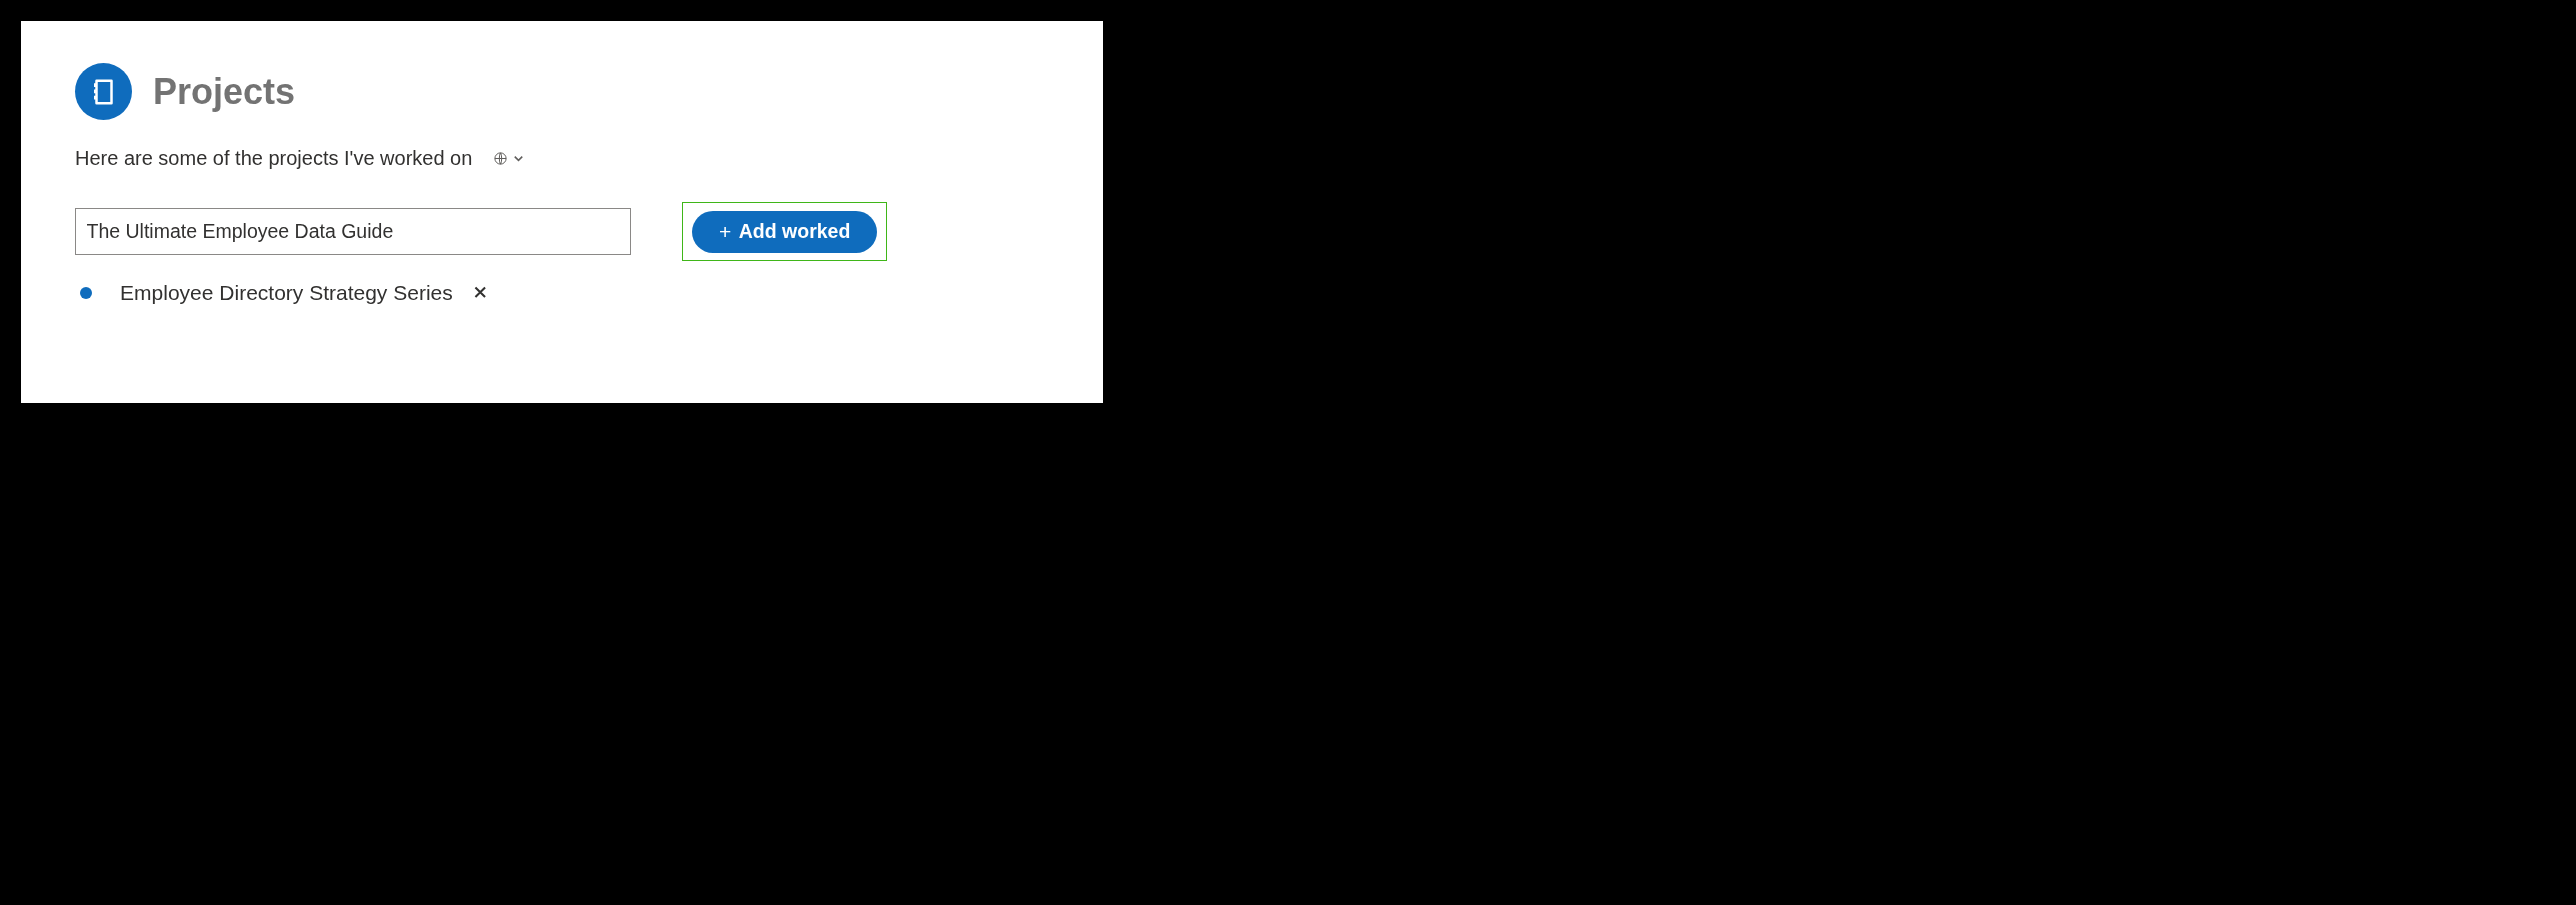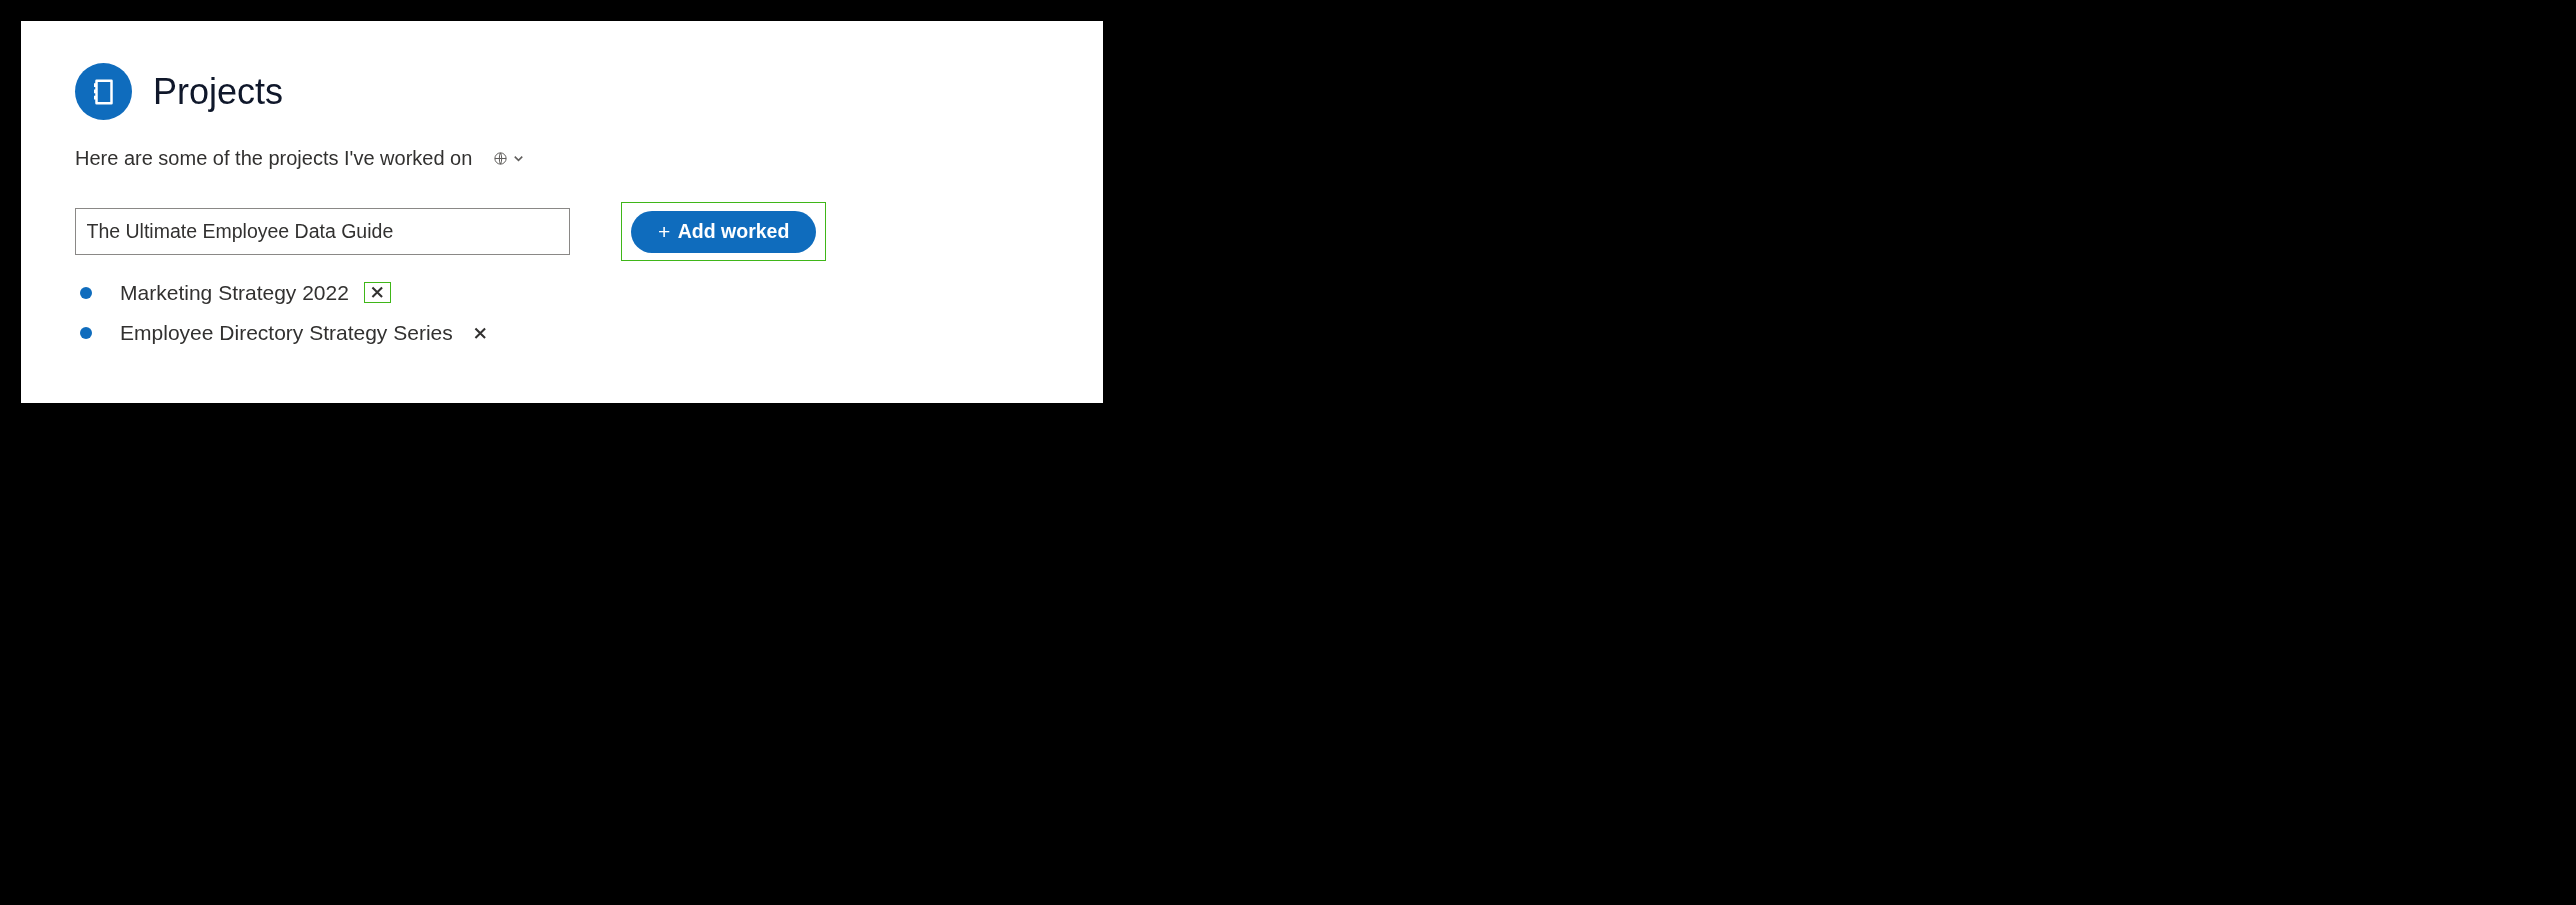--- a/index.html
+++ b/index.html
@@ -39,22 +39,22 @@
       justify-content: center;
       flex-shrink: 0;
     }
     .header-icon svg {
       width: 30px;
       height: 30px;
       fill: #fff;
     }
     .page-title {
       font-size: 36px;
-      font-weight: 400;
-      color: #0f172a;
+      font-weight: 700;
+      color: #737373;
     }
     .description-row {
       display: flex;
       align-items: center;
       gap: 21px;
       margin-bottom: 32px;
     }
     .description-text {
       font-size: 20px;
       color: #323130;
@@ -75,21 +75,21 @@
       width: 10.5px;
       height: 10.5px;
     }
     .input-row {
       display: flex;
       align-items: center;
       gap: 51px;
       margin-bottom: 19.5px;
     }
     .project-input {
-      width: 495px;
+      width: 556px;
       height: 47px;
       border: 1.5px solid #8a8886;
       padding: 0 10.5px;
       font-size: 19.5px;
       font-family: inherit;
       color: #323130;
       outline: none;
     }
     .add-button-wrap {
       border: 1.5px solid #3fb618;
@@ -190,29 +190,20 @@
       <button class="add-button">
         <span class="plus">+</span>
         <span>Add worked</span>
       </button>
     </span>
   </div>
 
   <ul class="project-list">
     <li class="project-item">
       <span class="bullet"></span>
-      <span class="project-label">Marketing Strategy 2022</span>
-      <button class="remove-btn highlighted">
-        <svg viewBox="0 0 24 24">
-            <path d="M5 5l14 14M19 5L5 19"></path>
-          </svg>
-      </button>
-    </li>
-    <li class="project-item">
-      <span class="bullet"></span>
       <span class="project-label">Employee Directory Strategy Series</span>
       <button class="remove-btn">
         <svg viewBox="0 0 24 24">
             <path d="M5 5l14 14M19 5L5 19"></path>
           </svg>
       </button>
     </li>
   </ul>
 
 </div>

